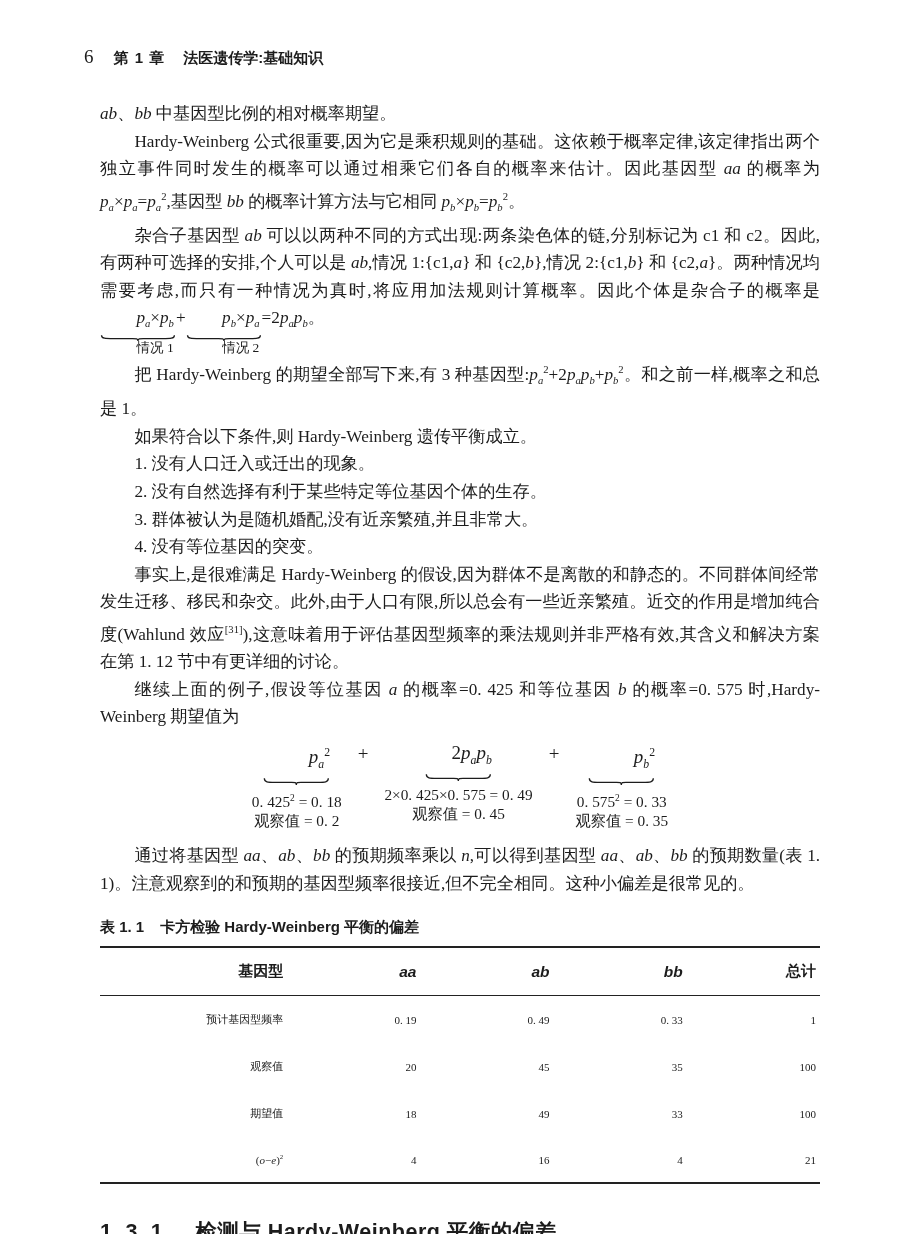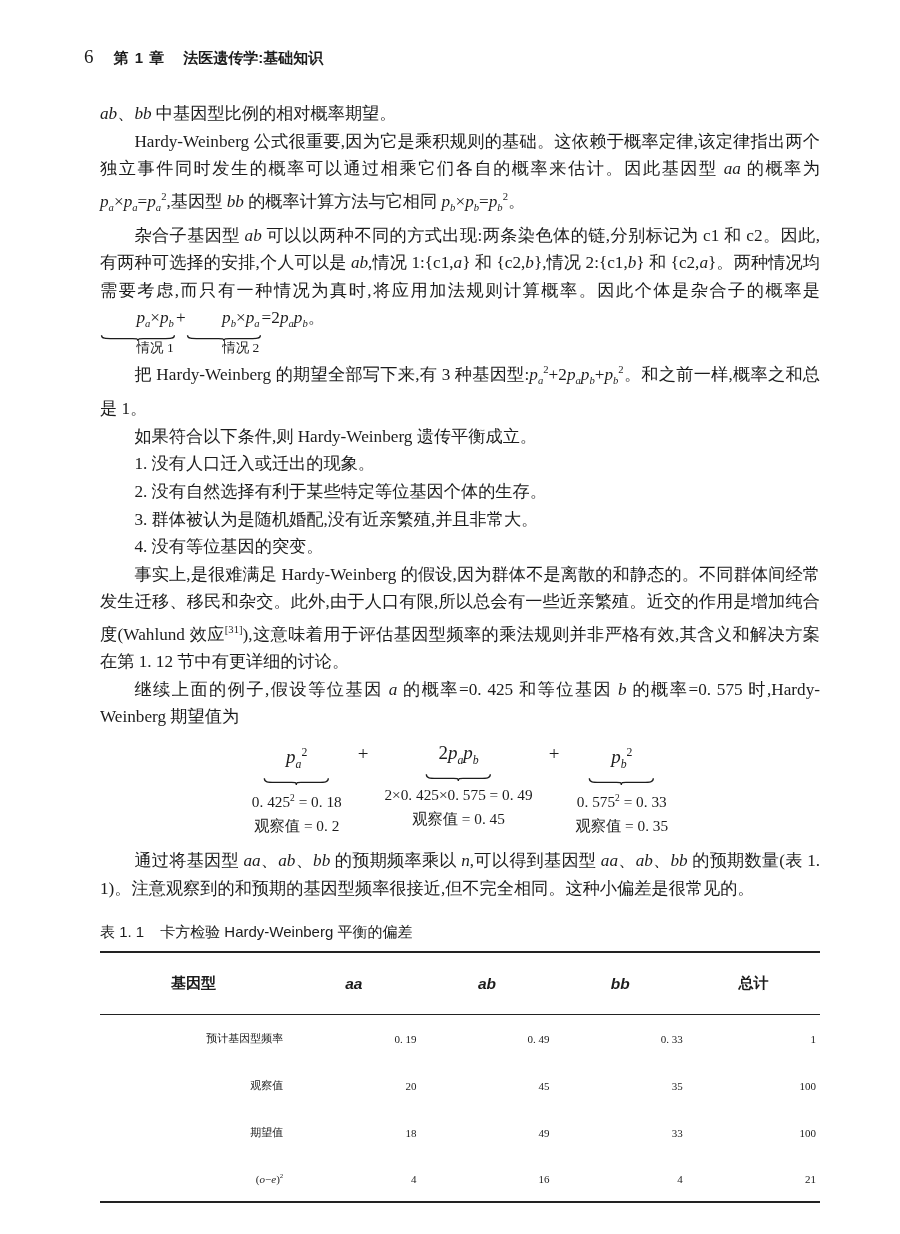--- a/index.html
+++ b/index.html
@@ -22,34 +22,34 @@
   sup.seg-sup{font-size:0.62em;}
   
   .has-brace{padding-bottom:18px;}
   .ubrace{position:relative;display:inline-block;white-space:nowrap;padding:0 2px;}
   .ubrace-svg{position:absolute;left:0;top:calc(100% - 4px);width:100%;height:7px;display:block;}
   .ubrace-label{position:absolute;top:calc(100% + 3px);left:50%;transform:translateX(-50%);
     font-size:13.5px;line-height:1;white-space:nowrap;font-style:normal;}
   
   .formula-row{display:flex;justify-content:center;align-items:flex-start;gap:16px;margin:10px 0 12px 0;}
   .fgroup{display:inline-flex;flex-direction:column;align-items:center;}
-  .ftopwrap{display:inline-flex;flex-direction:column;align-items:center;width:max-content;margin:0 auto;}
+  .ftopwrap{display:inline-flex;flex-direction:column;align-items:flex-end;width:max-content;margin:0 auto;}
   .fexpr{text-align:center;font-size:19px;line-height:24px;}
   .fbrace{width:100%;height:8px;display:block;}
   .fplus{font-size:19px;line-height:24px;padding-top:1px;}
   .fcalc{margin-top:4px;font-size:15.3px;line-height:19px;}
-  .fobs{margin-top:5px;font-size:15.3px;line-height:19px;}
+  .fobs{font-size:15.3px;line-height:19px;}
   
   .tbl-caption{margin-top:20px;font-family:"Liberation Sans","DejaVu Sans",sans-serif;
-    font-weight:normal;font-size:15px;line-height:20px;}
+    font-weight:bold;font-size:15px;line-height:20px;}
   .tbl-caption .cap-label{margin-right:16px;}
   table.data{width:100%;border-collapse:collapse;margin-top:9px;
     border-top:2.5px solid #222;border-bottom:2.5px solid #222;}
   table.data th{font-family:"Liberation Sans","DejaVu Sans",sans-serif;font-weight:bold;
-    font-size:15px;padding:21px 4px;border-bottom:1.5px solid #222;text-align:center;}
+    font-size:15px;padding:14px 4px;border-bottom:1.5px solid #222;text-align:right;}
   table.data th.th-math{font-style:italic;font-size:15.5px;}
   table.data td{font-size:11px;padding:16px 4px;text-align:right;}
   
   .section-heading{margin-top:34px;font-family:"Liberation Sans","DejaVu Sans",sans-serif;
     font-weight:bold;font-size:21.5px;line-height:28px;letter-spacing:0.5px;}
   .section-heading .sec-num{margin-right:32px;font-weight:bold;}
 </style>
 </head>
 <body>
 

